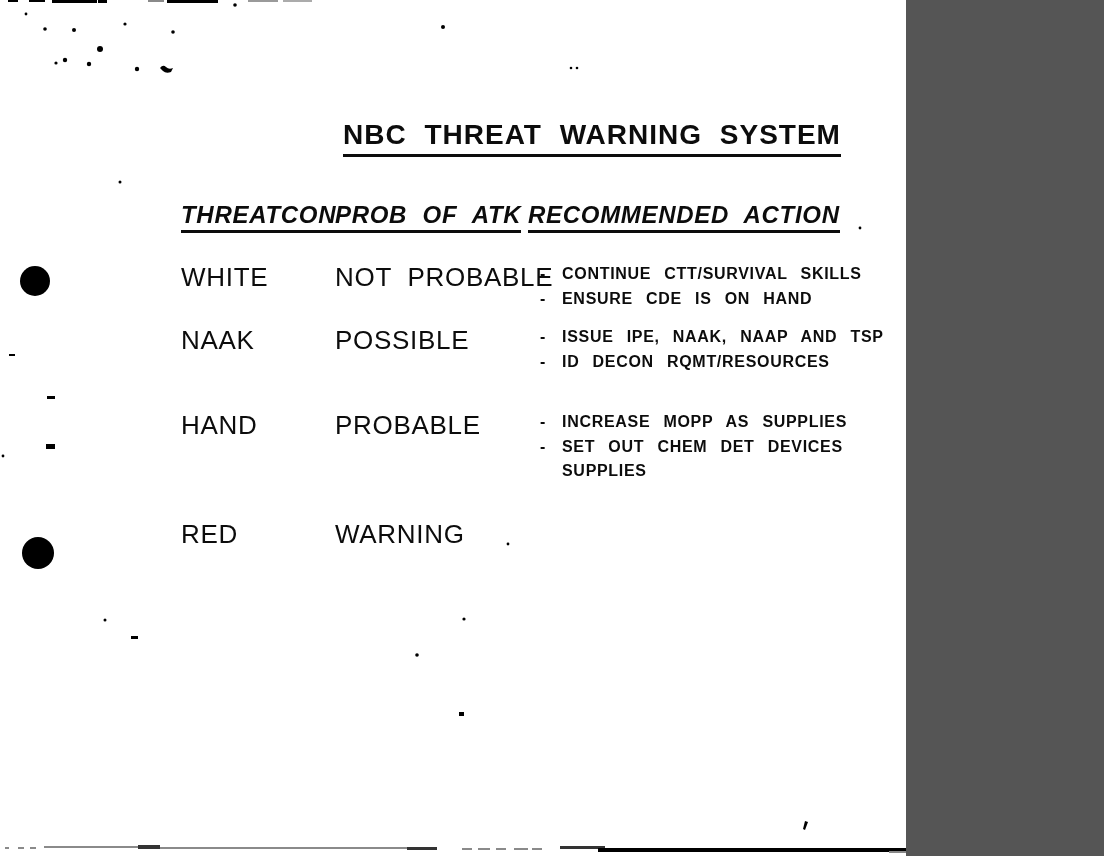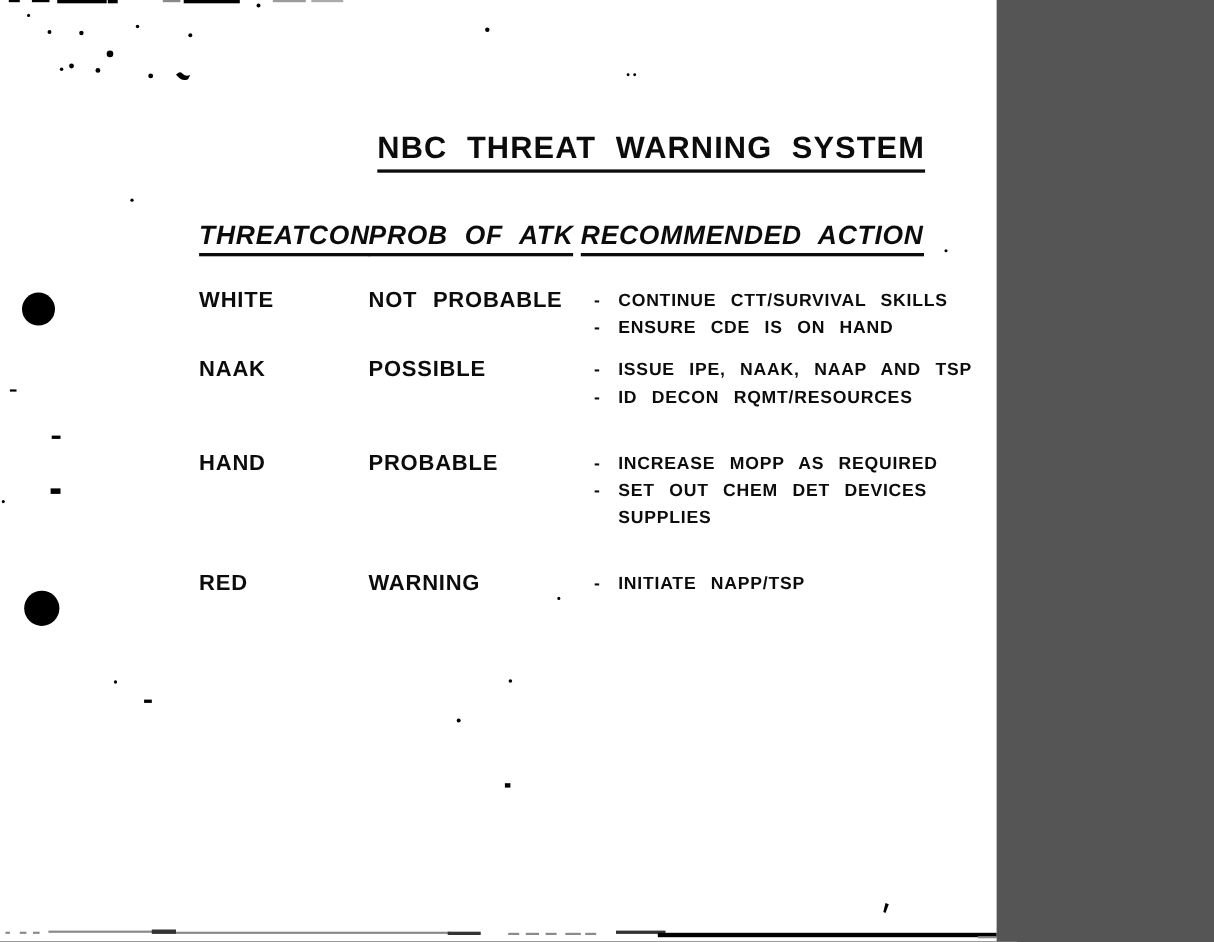--- a/index.html
+++ b/index.html
@@ -34,21 +34,21 @@
     padding-bottom:1px;
     font-style:italic;
   }
   .c1{left:181px;}
   .c2{left:335px;}
   .c3{left:528px;}
   .trow{position:absolute;left:0;width:1104px;}
   .r1{top:262px;} .r2{top:325px;} .r3{top:410px;} .r4{top:519px;}
   .level,.prob{
     position:absolute;top:0;
-    font-size:20px;font-weight:700;
+    font-size:26px;font-weight:400;
     letter-spacing:0.7px;word-spacing:8px;white-space:nowrap;
   }
   .level{left:181px;}
   .prob{left:335px;}
   .actions{position:absolute;left:540px;top:0;width:480px;}
   .aline{
     font-size:16px;font-weight:700;
     letter-spacing:0.7px;word-spacing:8px;
     white-space:nowrap;line-height:24.5px;
   }
@@ -160,27 +160,26 @@
     <div class="actions">
       <div class="aline"><span class="dash">-</span><span>ISSUE IPE, NAAK, NAAP AND TSP</span></div>
       <div class="aline"><span class="dash">-</span><span>ID DECON RQMT/RESOURCES</span></div>
     </div>
   </div>
 
   <div class="trow r3">
     <span class="level">HAND</span>
     <span class="prob">PROBABLE</span>
     <div class="actions">
-      <div class="aline"><span class="dash">-</span><span>INCREASE MOPP AS REQUIRED</span></div>
+      <div class="aline"><span class="dash">-</span><span>INCREASE MOPP AS SUPPLIES</span></div>
       <div class="aline"><span class="dash">-</span><span>SET OUT CHEM DET DEVICES</span></div>
       <div class="aline"><span class="dash"></span><span>SUPPLIES</span></div>
     </div>
   </div>
 
   <div class="trow r4">
     <span class="level">RED</span>
     <span class="prob">WARNING</span>
     <div class="actions">
-      <div class="aline"><span class="dash">-</span><span>INITIATE NAPP/TSP</span></div>
     </div>
   </div>
 
 </div>
 
 </body></html>

